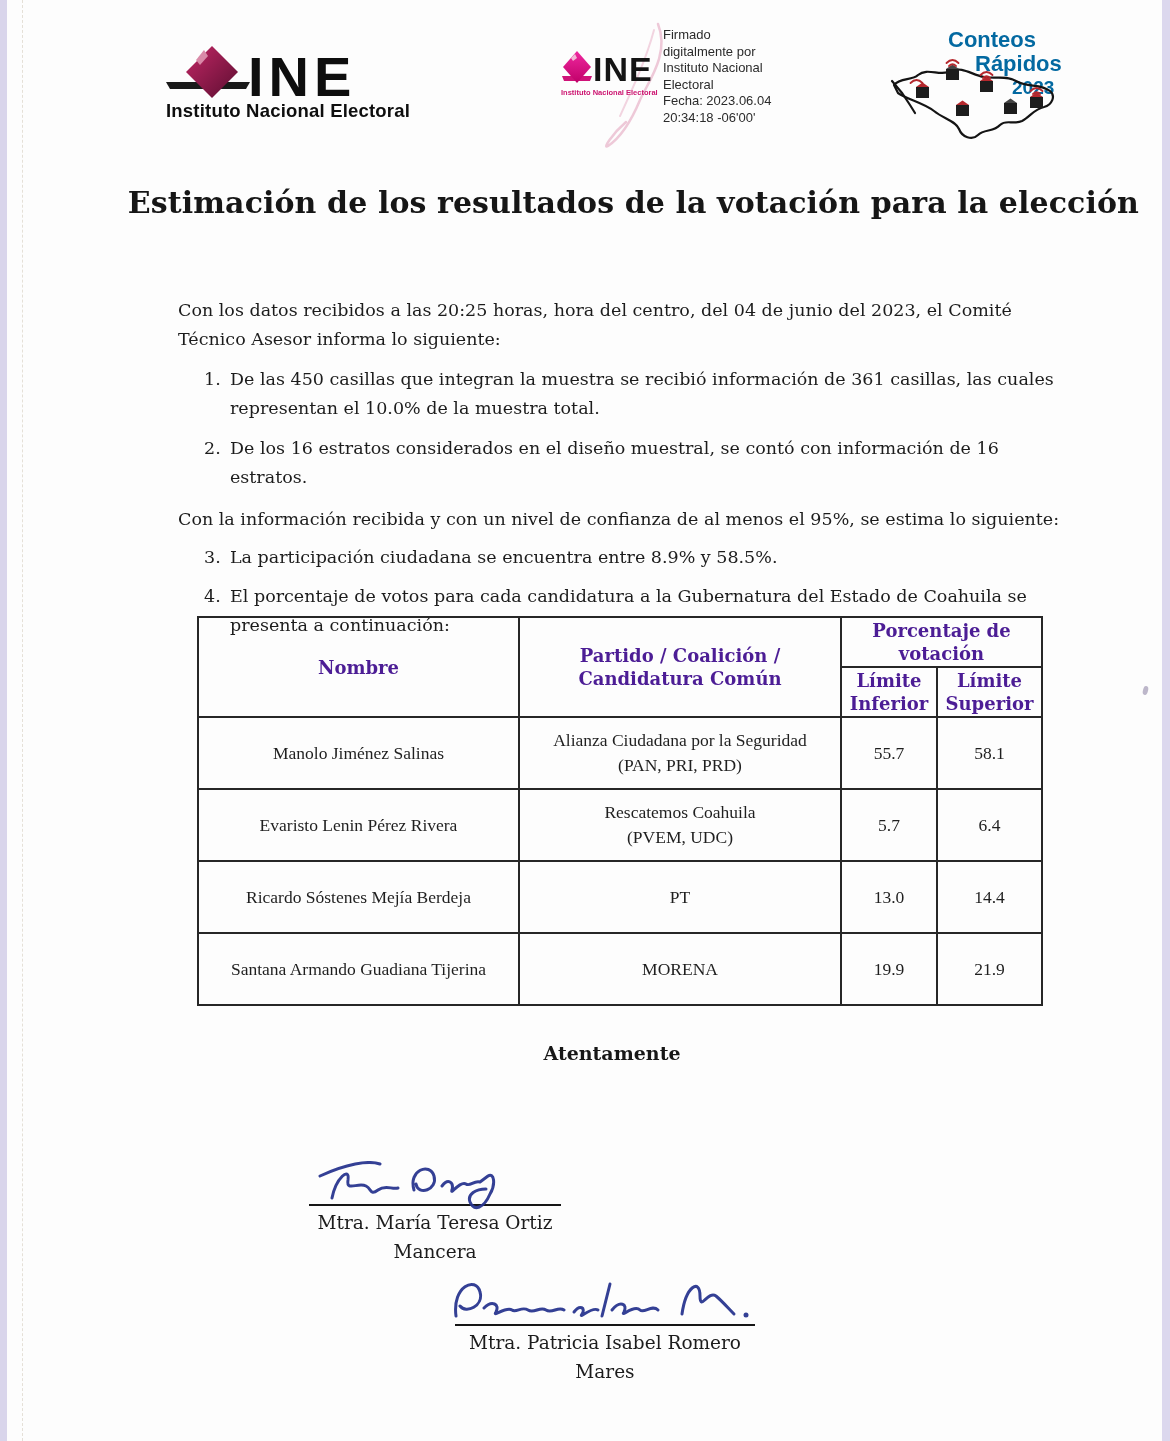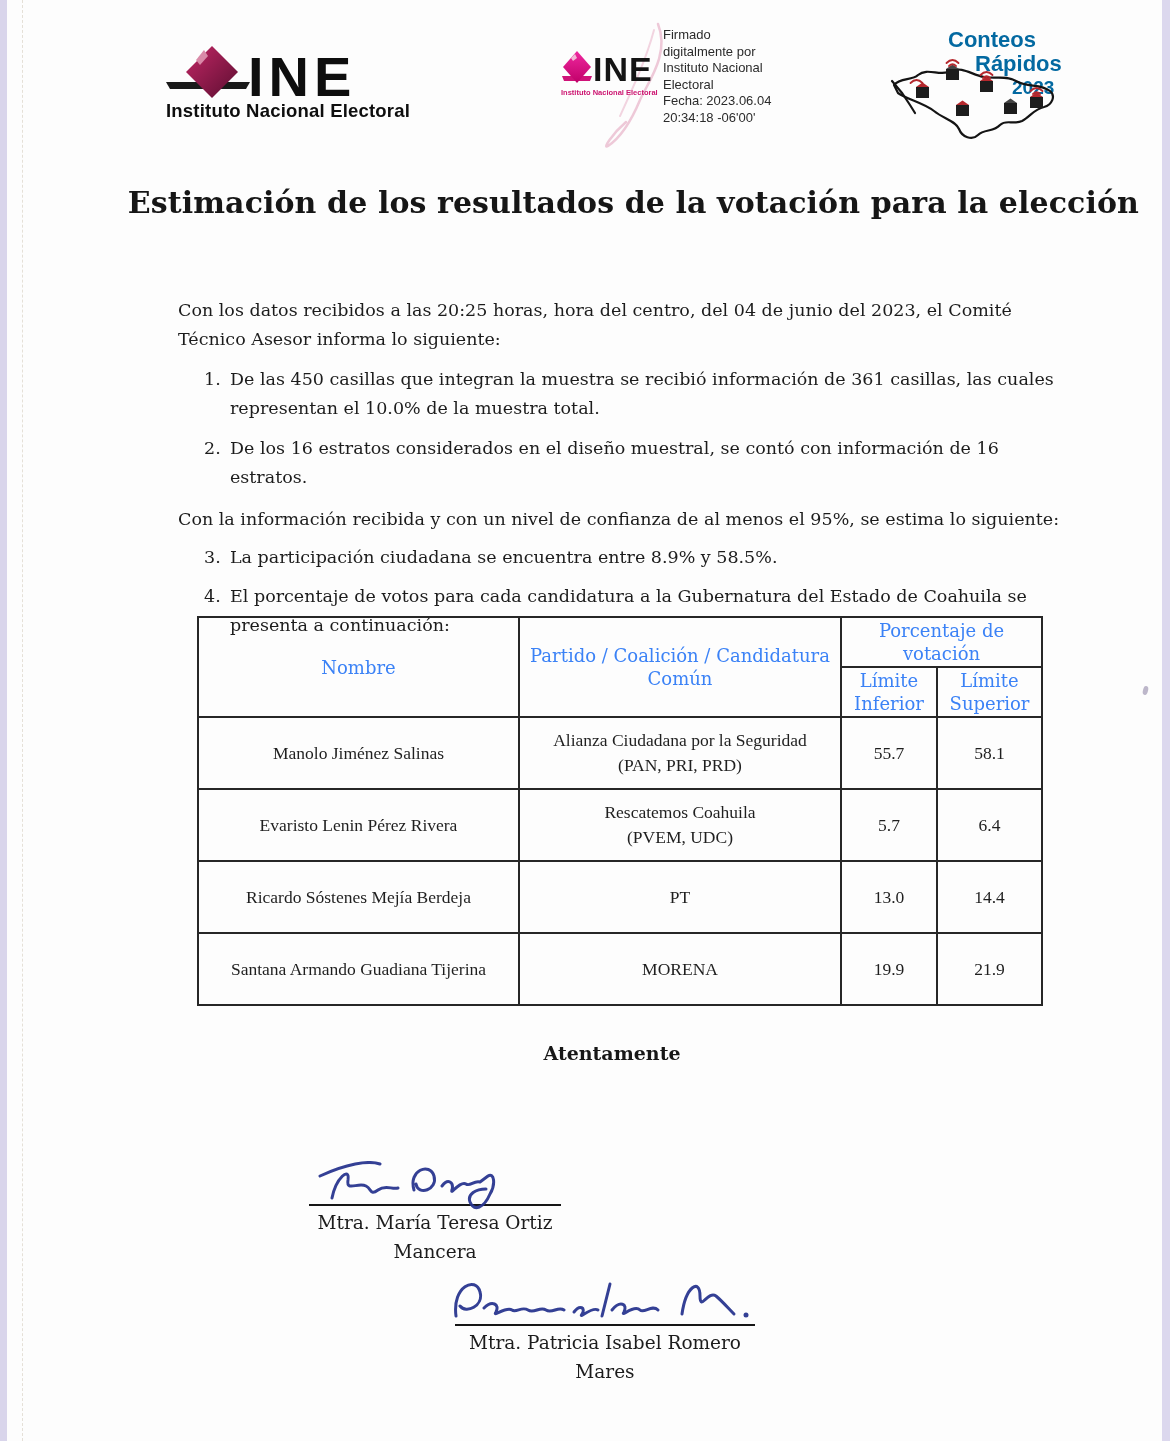--- a/index.html
+++ b/index.html
@@ -47,21 +47,21 @@
   .body-text p{margin:0 0 11px 0;}
   .body-text p.tight{margin-bottom:9px;}
   .li{position:relative;padding-left:52px;margin:0 0 11px 0;}
   .li .num{position:absolute;left:26px;top:0;}
 
   
   .results{position:absolute;left:197px;top:616px;width:844px;border-collapse:collapse;
            table-layout:fixed;}
   .results th,.results td{border:2px solid #272727;text-align:center;vertical-align:middle;
            padding:1px 4px;}
-  .results thead th{font-size:18px;font-weight:normal;line-height:23px;color:#3b82f6;text-align:center;}
+  .results thead th{font-size:18px;font-weight:bold;line-height:23px;color:#4c1d95;text-align:center;}
   .results .hr1{height:45px;}
   .results .hr2{height:49px;}
   .results tbody tr{height:72px;}
   .results tbody td{font-size:17.5px;line-height:25px;font-family:Liberation Serif, serif;}
 
   
   .closing{left:57px;top:1038px;width:1110px;text-align:center;font-weight:bold;
            font-size:19px;line-height:31px;color:#171717;}
 
   

